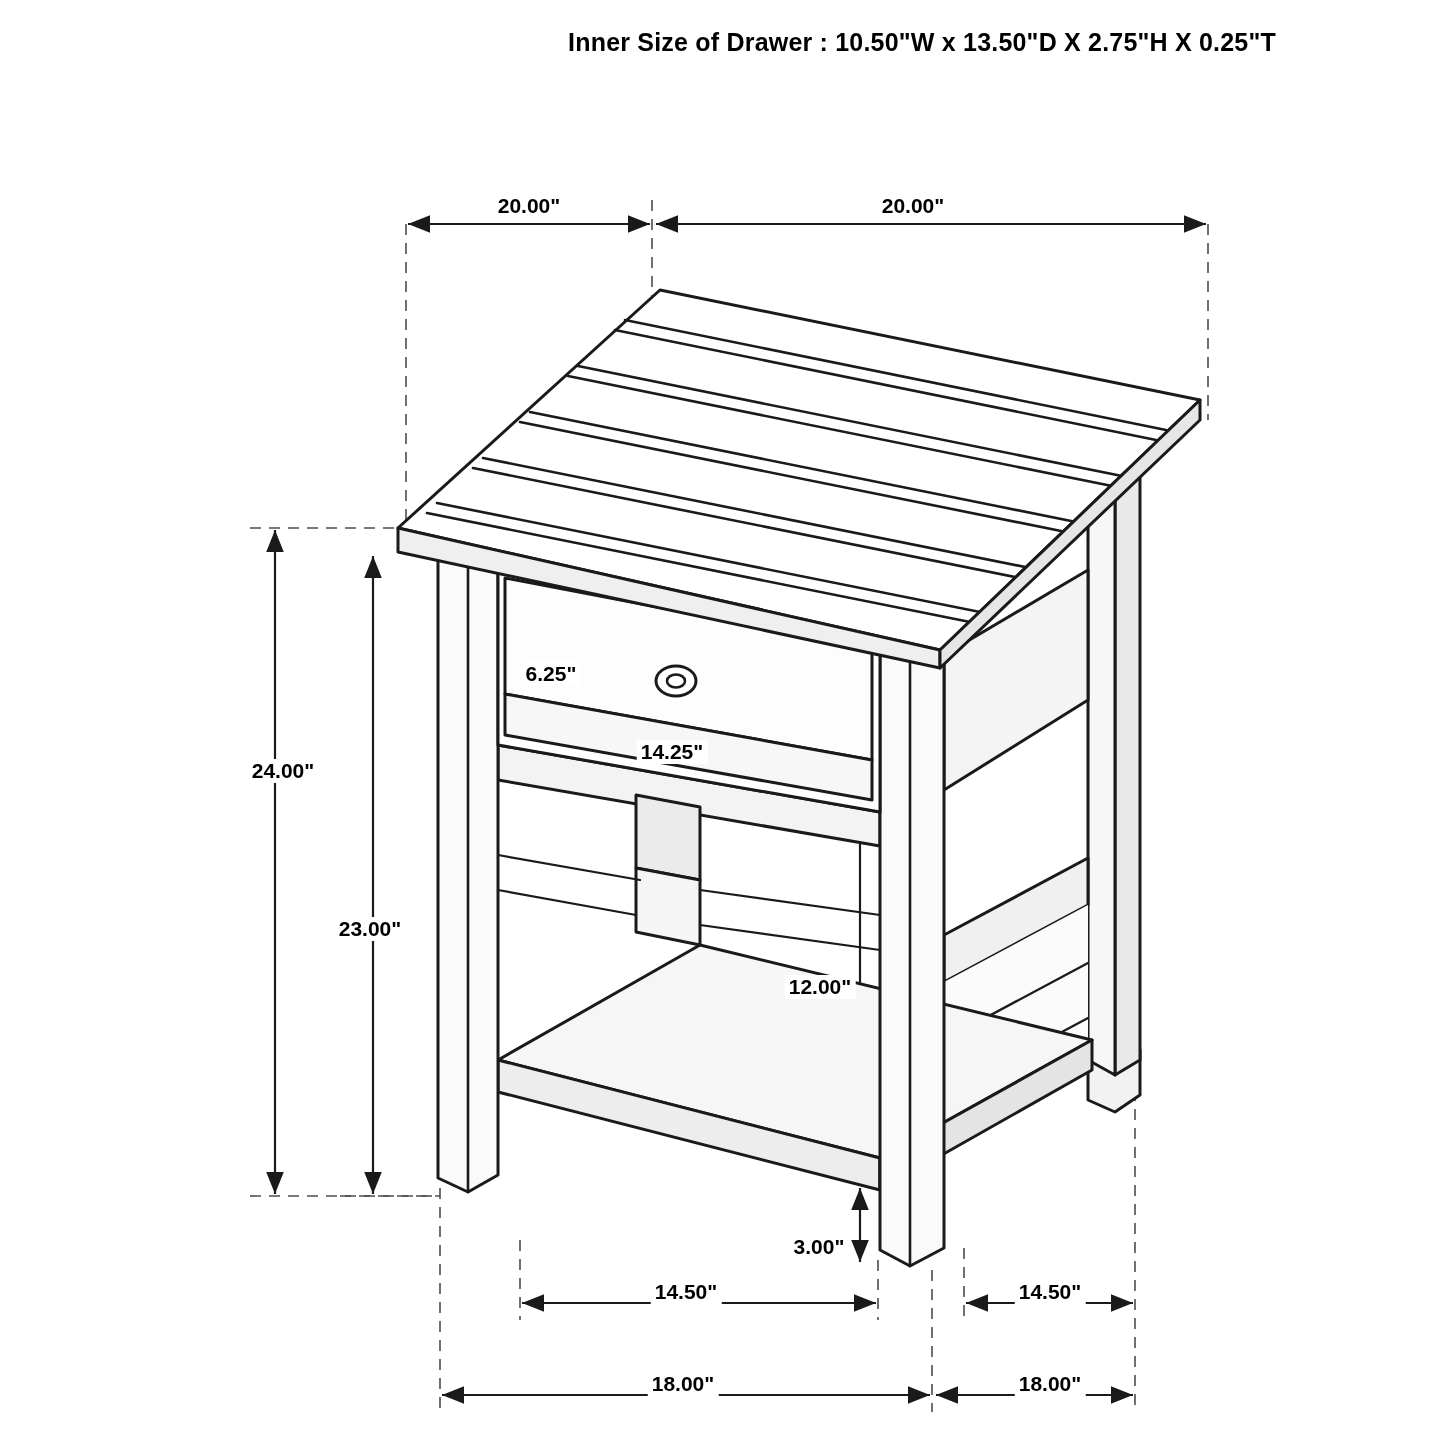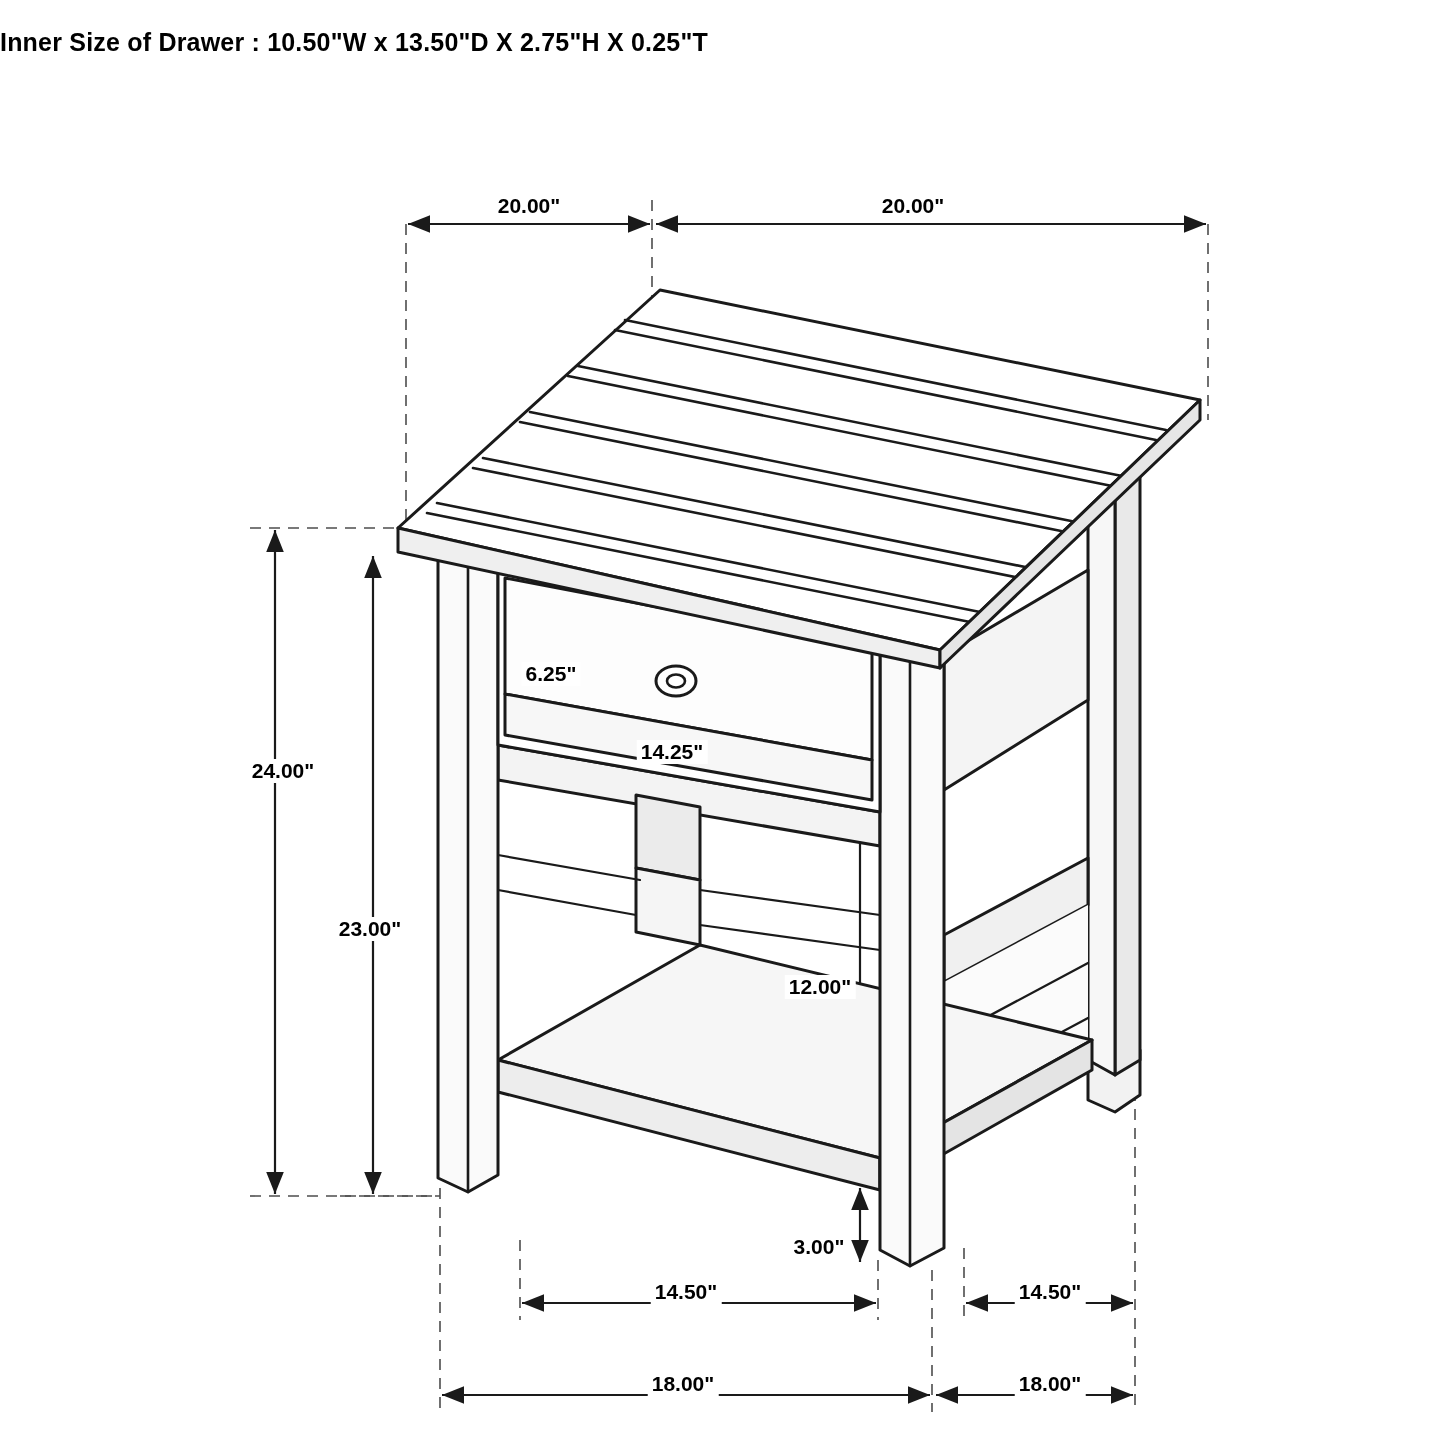--- a/index.html
+++ b/index.html
@@ -13,21 +13,21 @@
     height: 1445px;
     background: #ffffff;
     font-family: "Liberation Sans", sans-serif;
     overflow: hidden;
   }
   #title {
     position: absolute;
     top: 28px;
     left: 0;
     width: 1276px;
-    text-align: left;
+    text-align: right;
     font-size: 25px;
     font-weight: bold;
     color: #000000;
     letter-spacing: 0.2px;
   }
   svg.layer {
     position: absolute;
     top: 0;
     left: 0;
     width: 1445px;

